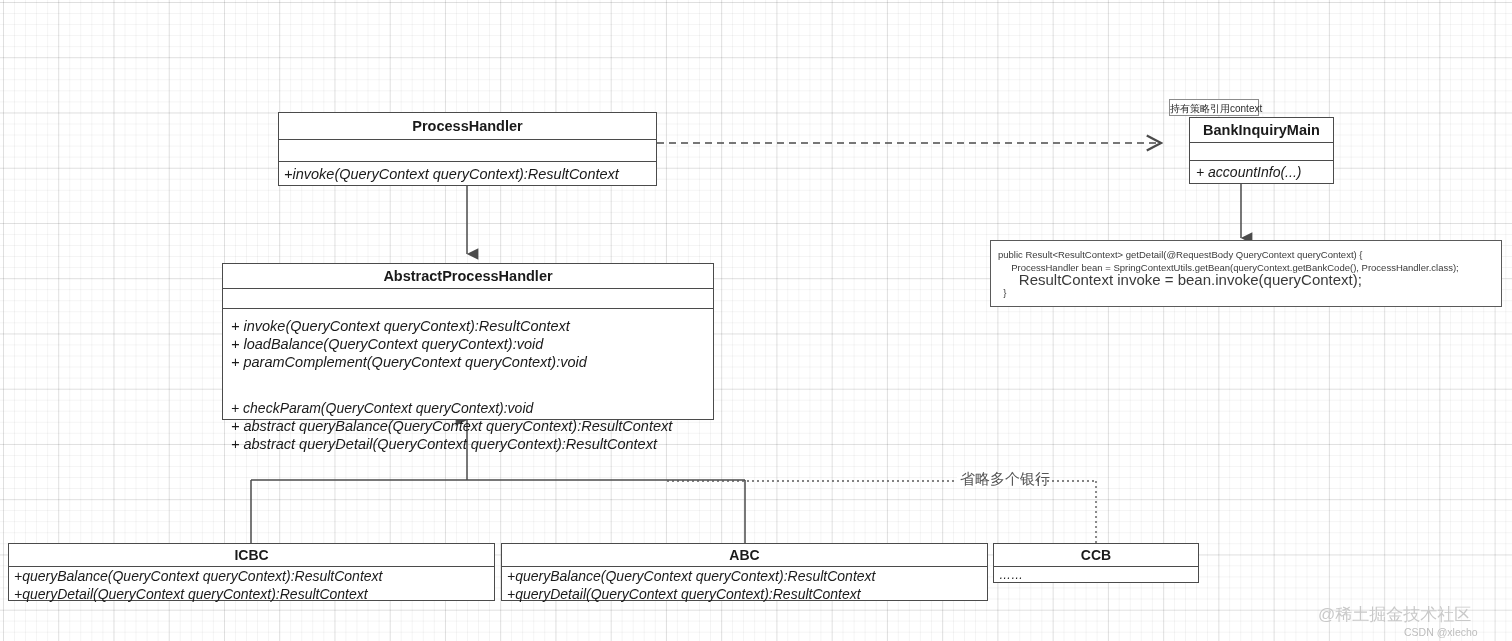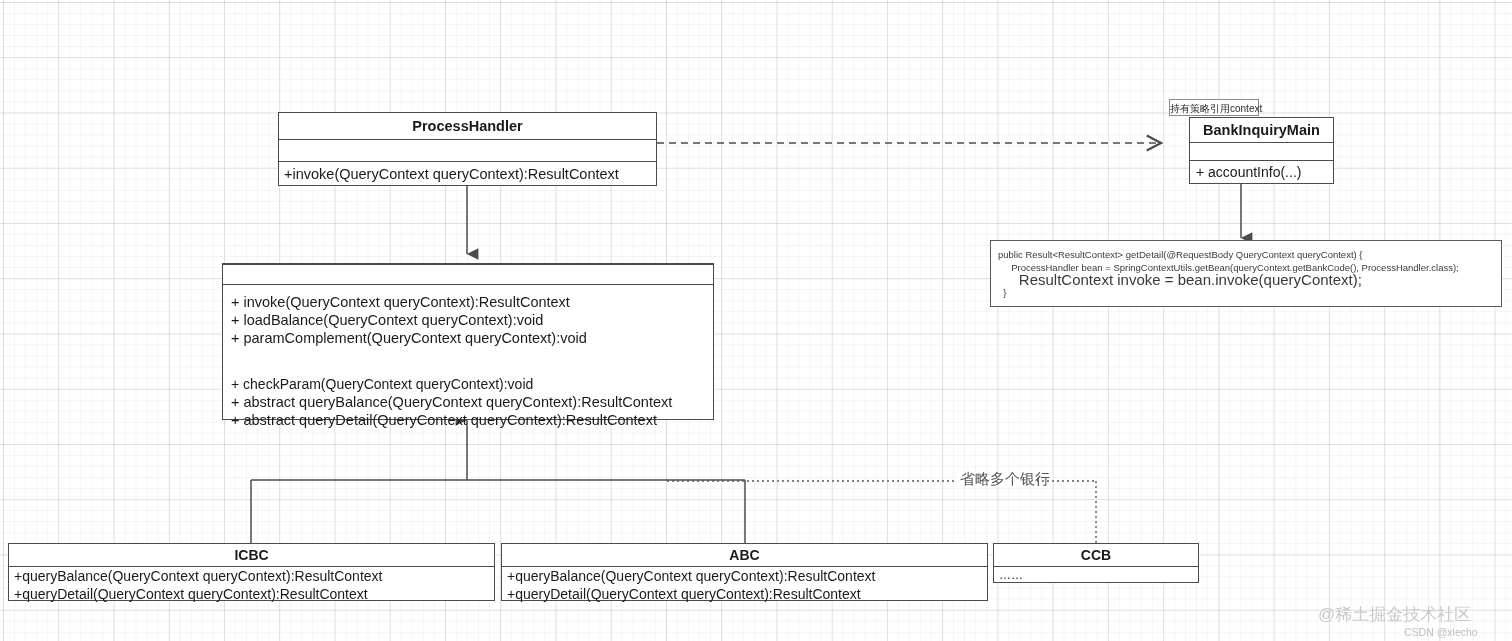--- a/index.html
+++ b/index.html
@@ -36,20 +36,21 @@
     text-align: center;
     font-weight: bold;
     color: #1a1a1a;
     box-sizing: border-box;
     white-space: nowrap;
     overflow: hidden;
   }
   .uml-sep {
     border-top: 1.6px solid #4b4b4b;
     box-sizing: border-box;
+    font-style: italic;
   }
   .uml-compartment {
     box-sizing: border-box;
     color: #1a1a1a;
   }
   .uml-row {
     white-space: nowrap;
     overflow: hidden;
   }
   .note-box {
@@ -145,20 +146,21 @@
 
   <div class="uml-box" style="left:278px; top:112px; width:379px; height:74px;">
     <div class="uml-title" style="height:26px; line-height:26px; font-size:14.5px;">ProcessHandler</div>
     <div class="uml-sep" style="height:22px;"></div>
     <div class="uml-sep uml-compartment" style="height:26px; padding:3px 5px 0 5px;">
       <div class="uml-row" style="font-size:14.5px; line-height:19px;">+invoke(QueryContext queryContext):ResultContext</div>
     </div>
   </div>
 
   <div class="uml-box" style="left:222px; top:263px; width:492px; height:157px;">
+    <div class="uml-title" style="height:24px; line-height:24px; font-size:14.5px;">AbstractProcessHandler</div>
     <div class="uml-sep" style="height:20px;"></div>
     <div class="uml-sep uml-compartment" style="height:113px; padding:8px 6px 0 8px;">
       <div class="uml-row" style="font-size:14.5px; line-height:18px;">+ invoke(QueryContext queryContext):ResultContext</div>
       <div class="uml-row" style="font-size:14.5px; line-height:18px;">+ loadBalance(QueryContext queryContext):void</div>
       <div class="uml-row" style="font-size:14.5px; line-height:18px;">+ paramComplement(QueryContext queryContext):void</div>
       <div class="uml-row" style="font-size:14px; line-height:18px;margin-top:28px;">+ checkParam(QueryContext queryContext):void</div>
       <div class="uml-row" style="font-size:14.5px; line-height:18px;">+ abstract queryBalance(QueryContext queryContext):ResultContext</div>
       <div class="uml-row" style="font-size:14.5px; line-height:18px;">+ abstract queryDetail(QueryContext queryContext):ResultContext</div>
     </div>
   </div>

